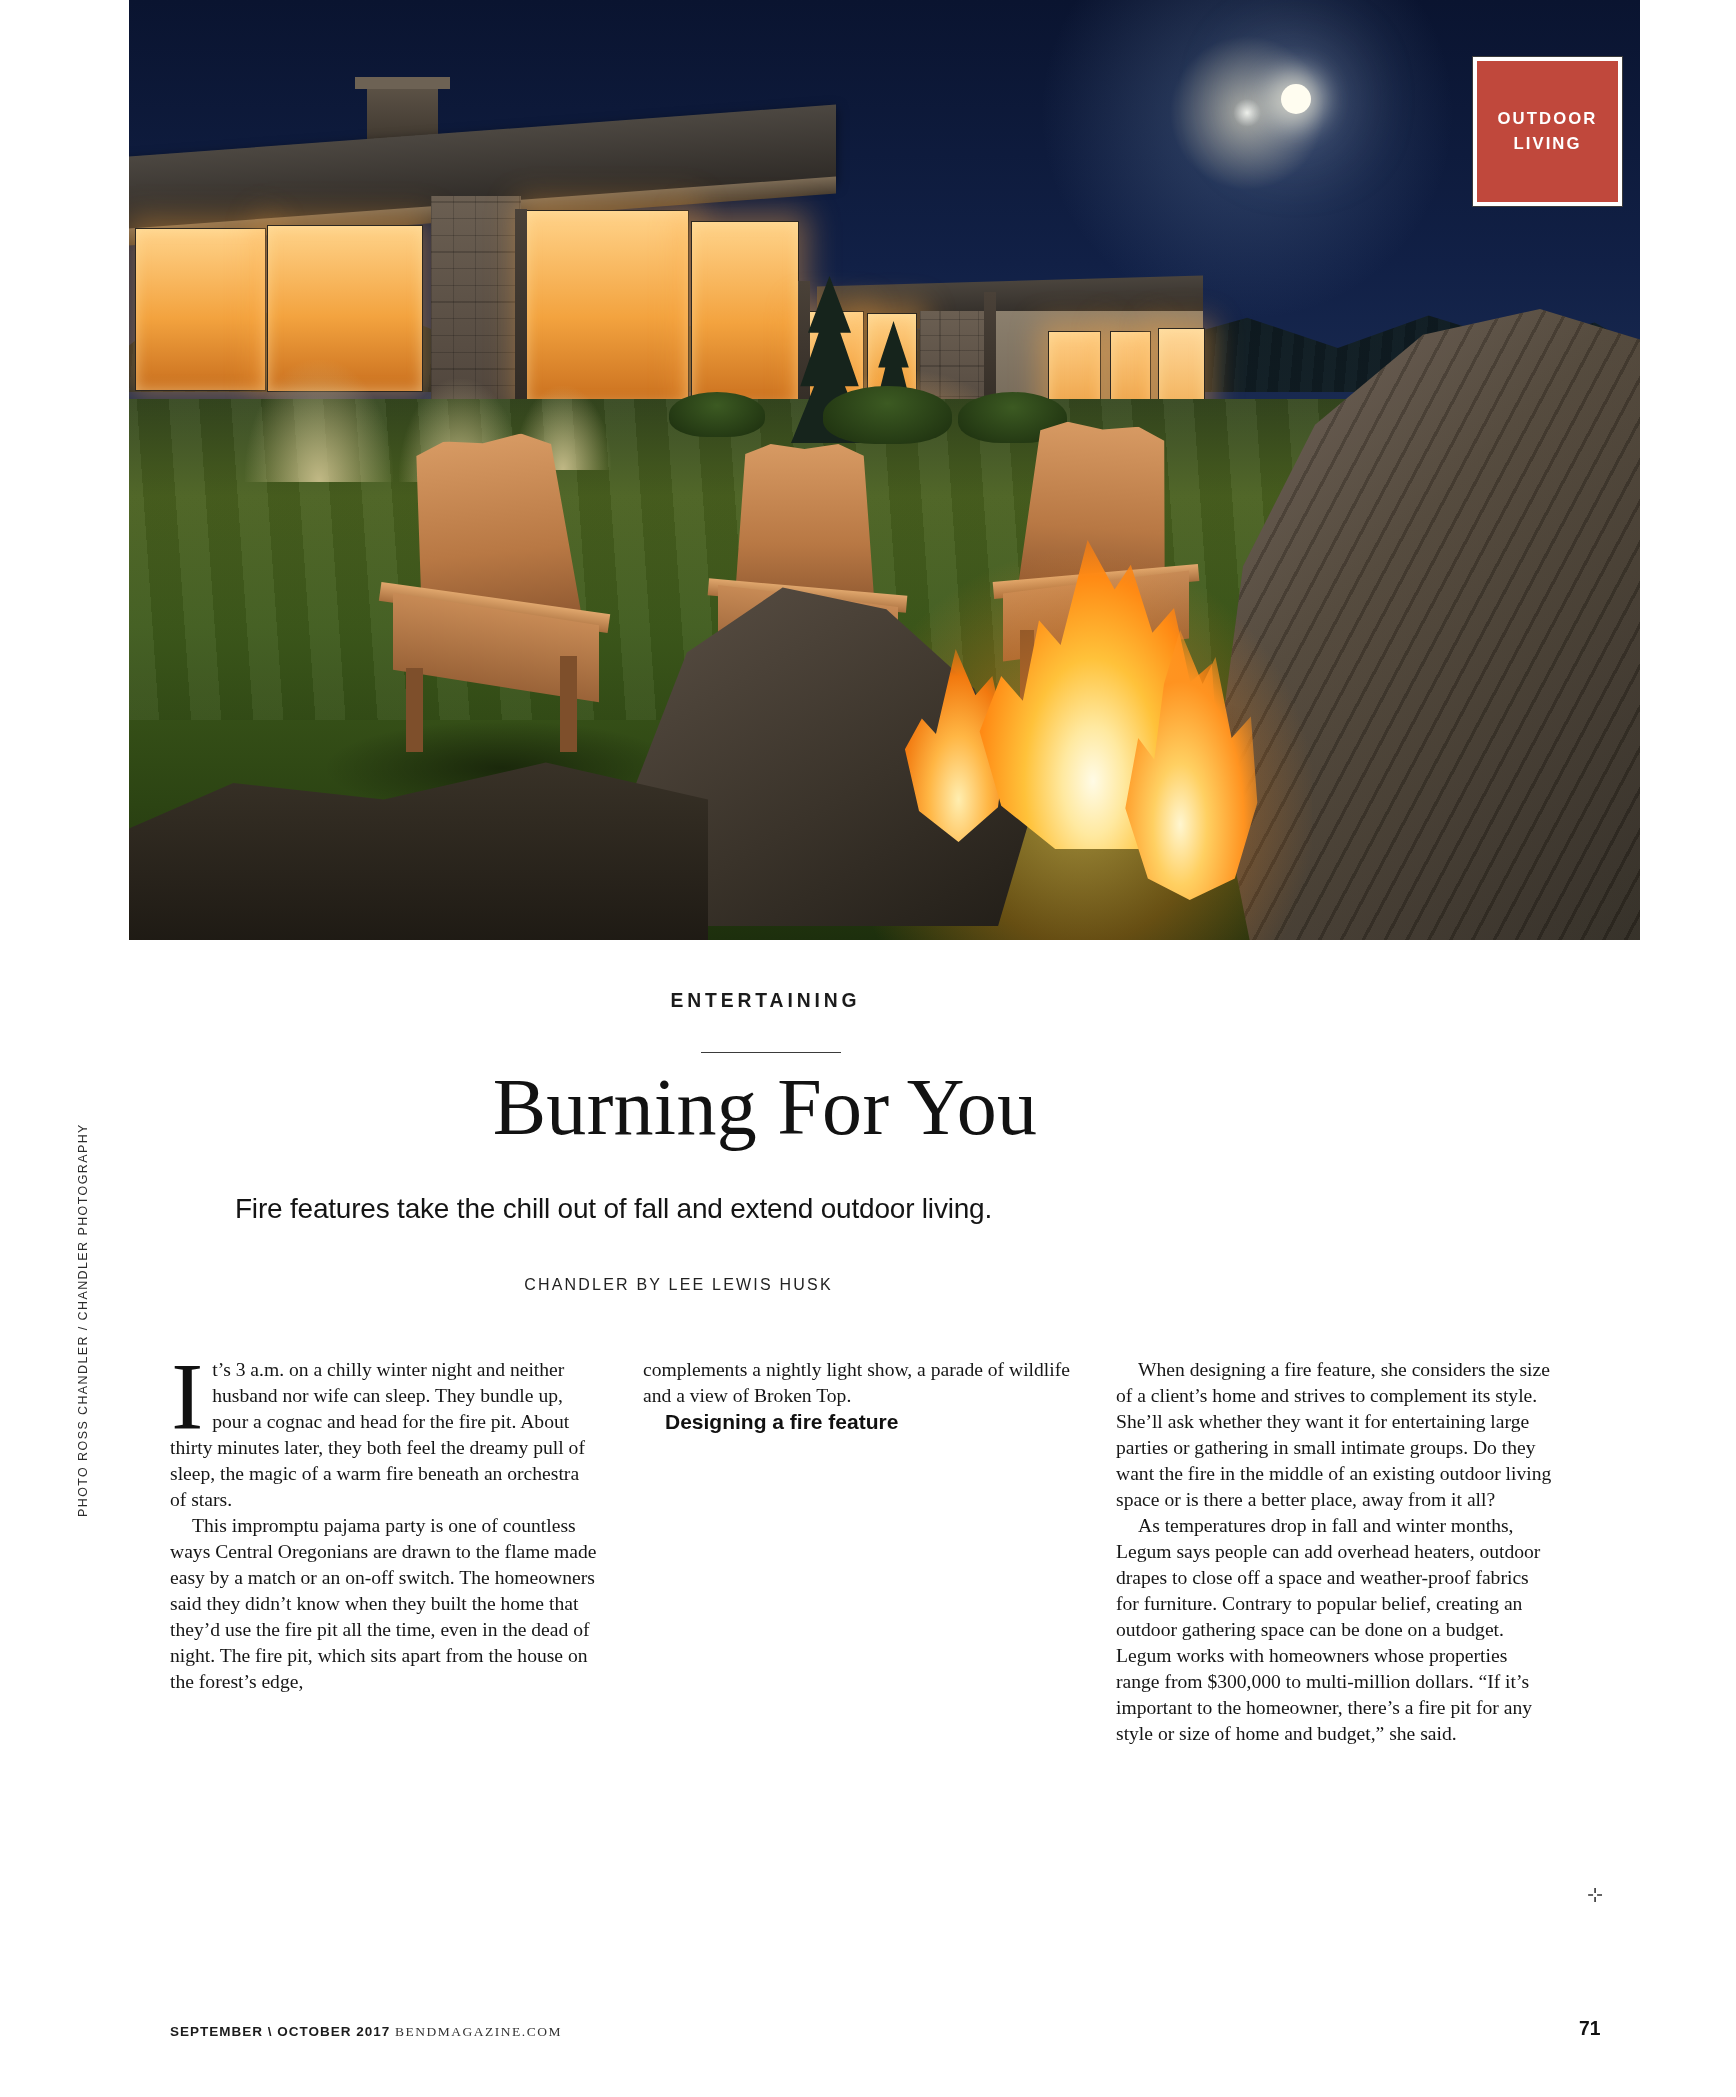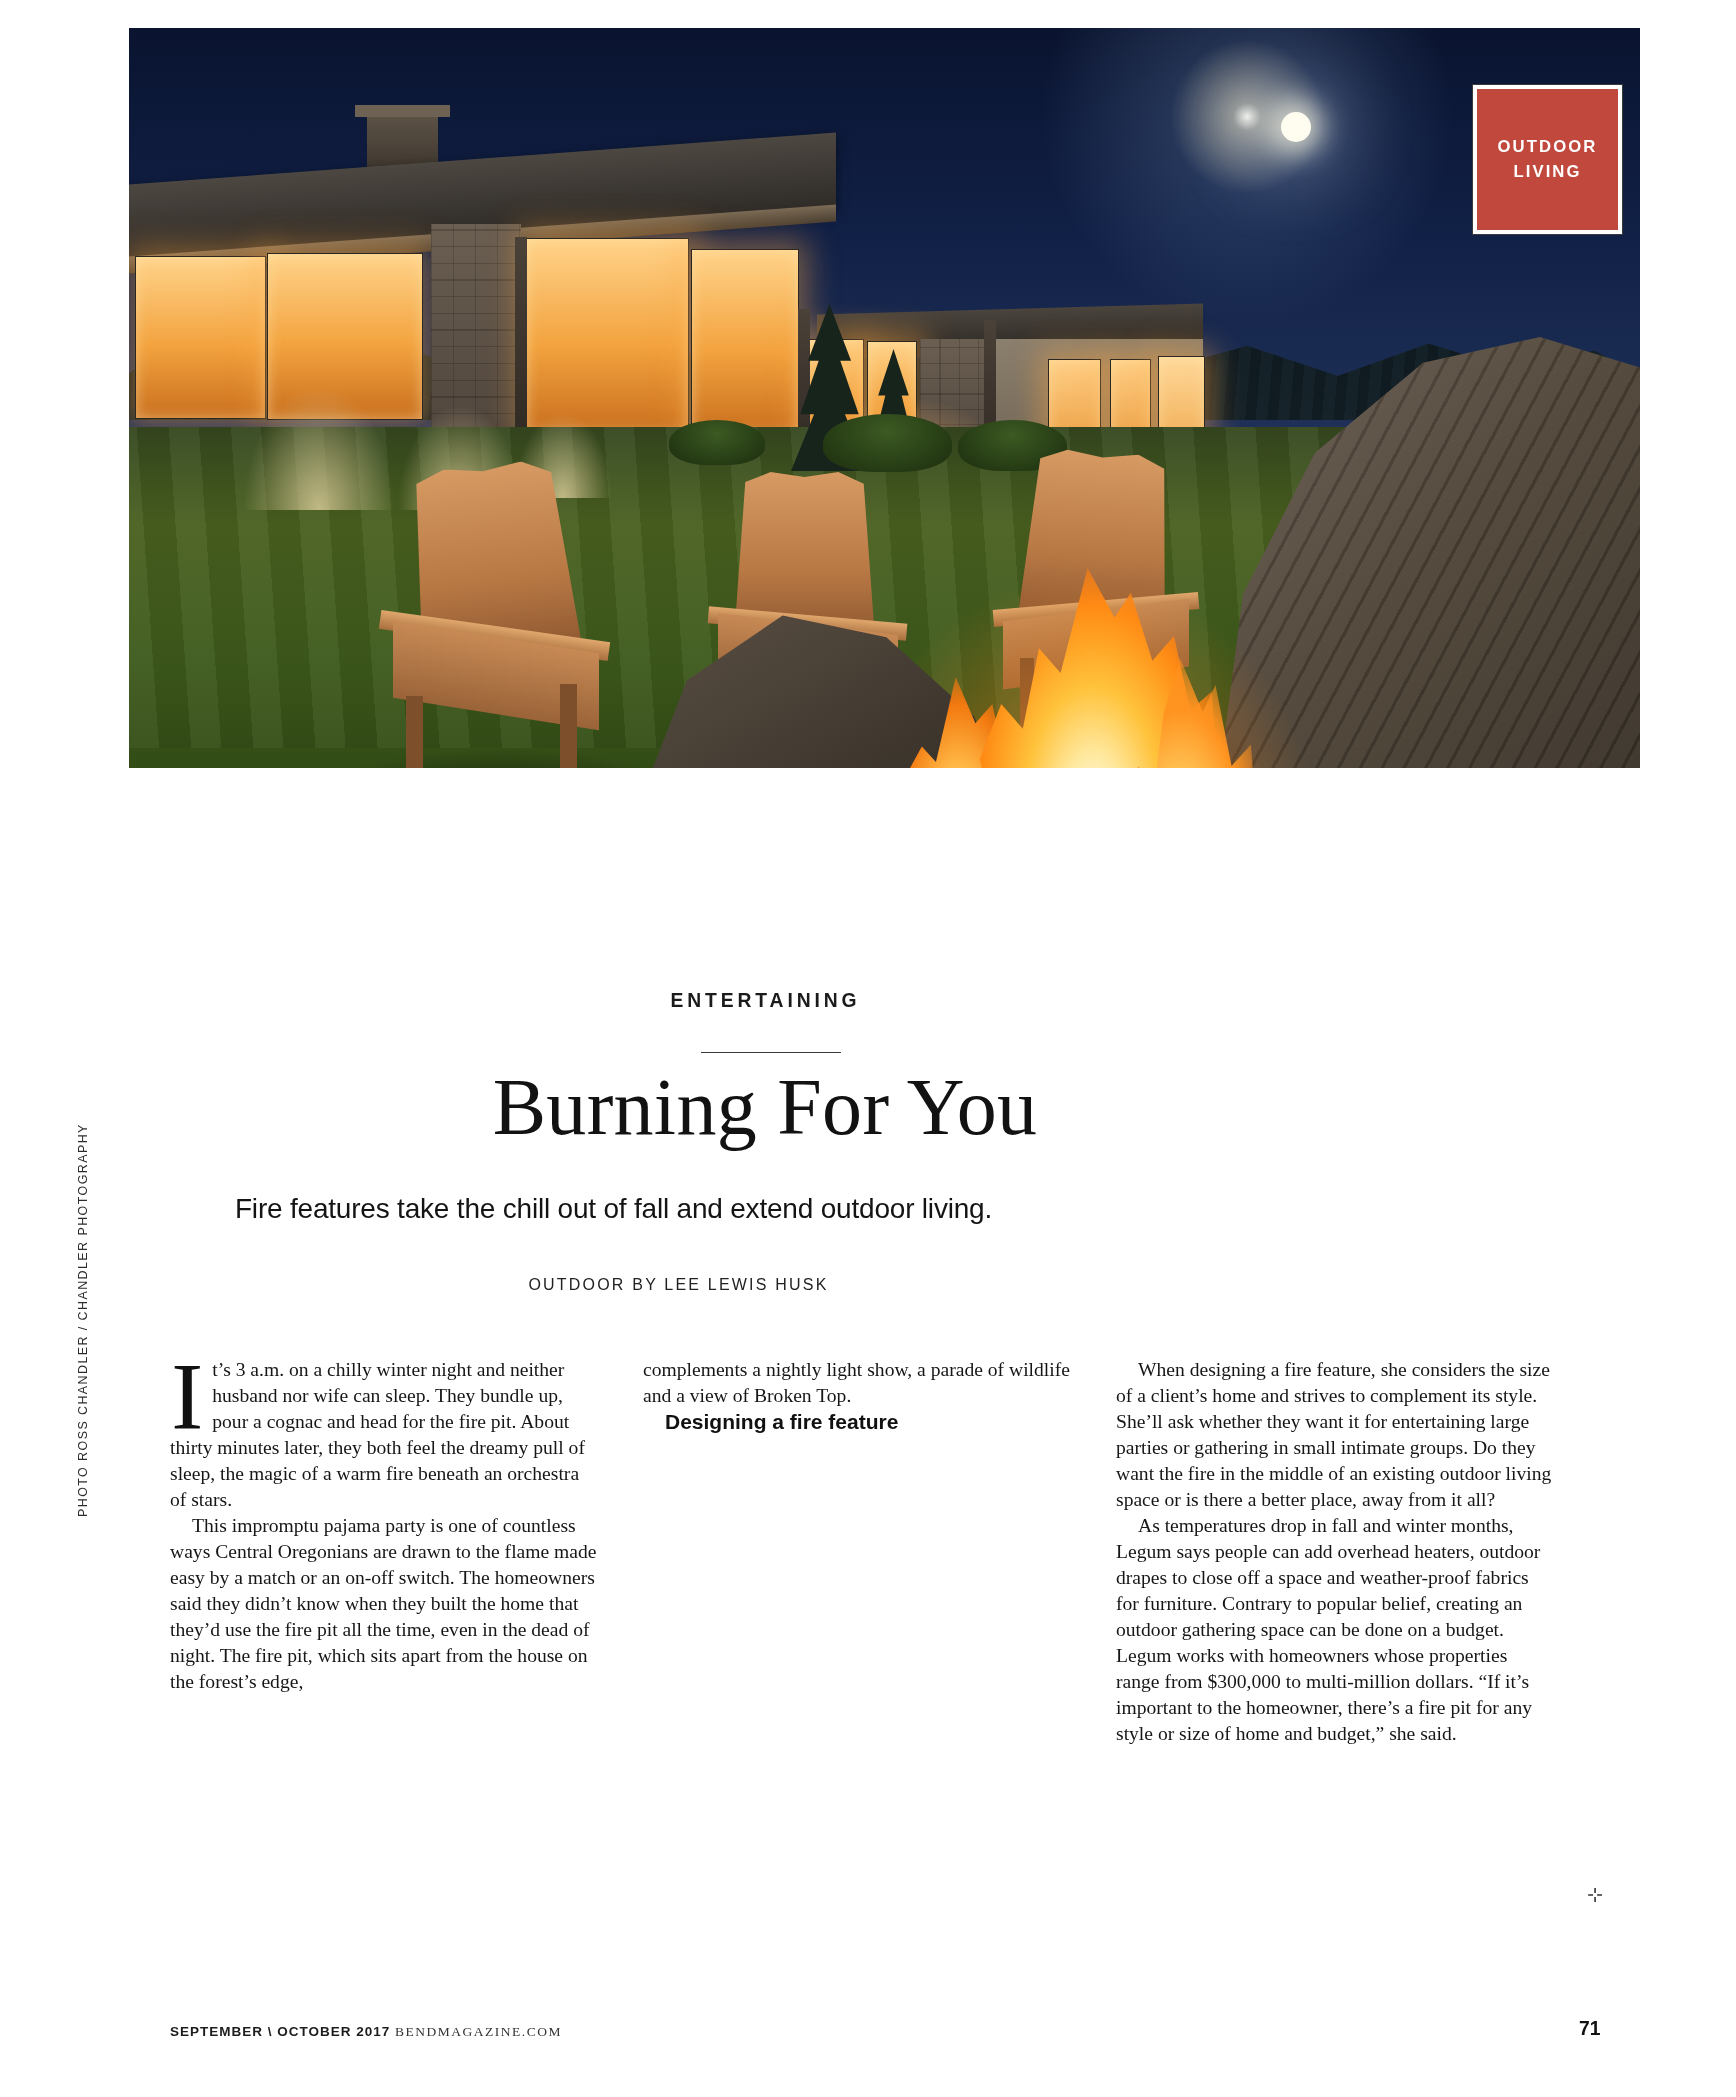--- a/index.html
+++ b/index.html
@@ -14,24 +14,23 @@
     font-family: "Liberation Serif", serif;
     overflow: hidden;
   }
 
   
   .hero {
     position: absolute;
     left: 129px;
     top: 0px;
     width: 1511px;
-    height: 740px;
+    height: 940px;
     overflow: hidden;
     background: #0b1020;
-    margin-top: 28px;
   }
   .sky {
     position: absolute;
     inset: 0;
     background:
       radial-gradient(circle at 74% 12%, rgba(255,255,245,0.95) 0px, rgba(255,250,220,0.55) 14px, rgba(120,150,190,0.22) 77px, rgba(0,0,0,0) 206px),
       linear-gradient(180deg, #0a1430 0%, #112046 28%, #1a2b52 45%, #22325a 58%, #1b2a47 70%, #141f33 100%);
   }
   .moon {
     position: absolute;
@@ -563,21 +562,21 @@
   </div>
 </div>
 
 <div class="sidecredit">PHOTO ROSS CHANDLER / CHANDLER PHOTOGRAPHY</div>
 
 <div class="kicker">ENTERTAINING</div>
 <div class="rule"></div>
 <div class="headline">Burning For You</div>
 <div class="dek">Fire features take the chill out of fall and extend outdoor living.</div>
 <div class="byline">
-  <span>OUTDOOR BY </span><b>LEE LEWIS HUSK</b>
+  <span>CHANDLER BY </span><b>LEE LEWIS HUSK</b>
 </div>
 
 <div class="col" id="col1">
   <p class="noindent dropcap-para"><span class="dropcap">I</span><span>t’s 3 a.m. on a chilly winter night and neither husband nor wife can sleep. They bundle up, pour a cognac and head for the fire pit. About thirty minutes later, they both feel the dreamy pull of sleep, the magic of a warm fire beneath an orchestra of stars.</span></p>
   <p>This impromptu pajama party is one of countless ways Central Oregonians are drawn to the flame made easy by a match or an on-off switch. The homeowners said they didn’t know when they built the home that they’d use the fire pit all the time, even in the dead of night. The fire pit, which sits apart from the house on the forest’s edge,</p>
 </div>
 
 <div class="col" id="col2">
   <p class="noindent">complements a nightly light show, a parade of wildlife and a view of Broken Top.</p>
   <p class="subhead">Designing a fire feature</p>

